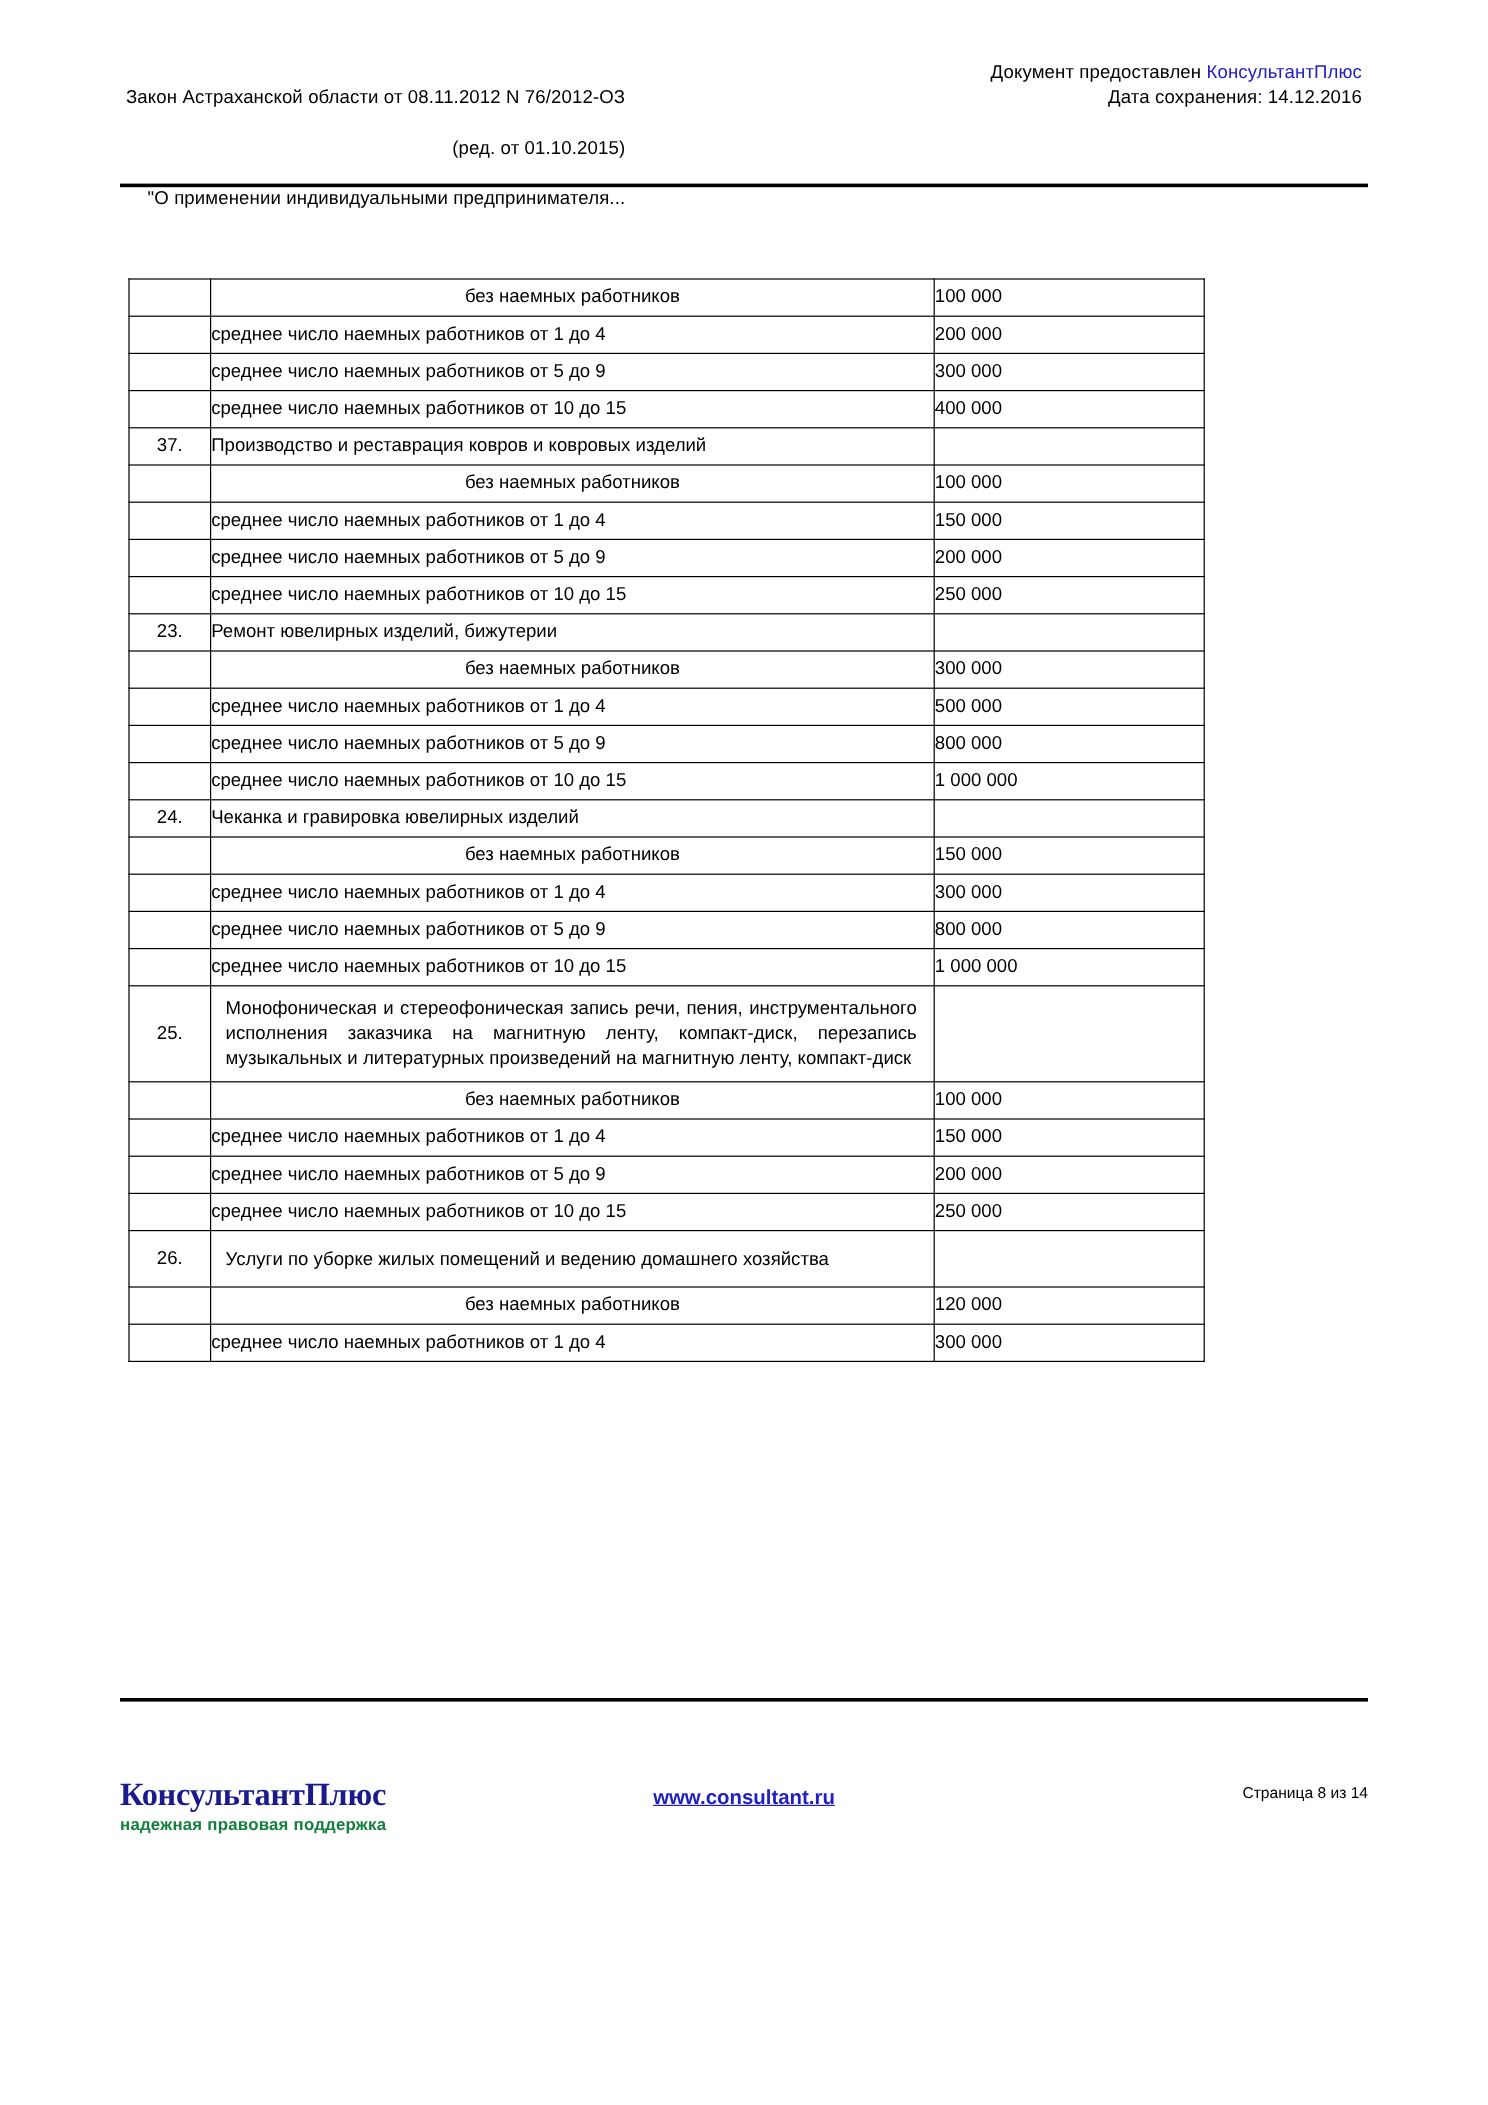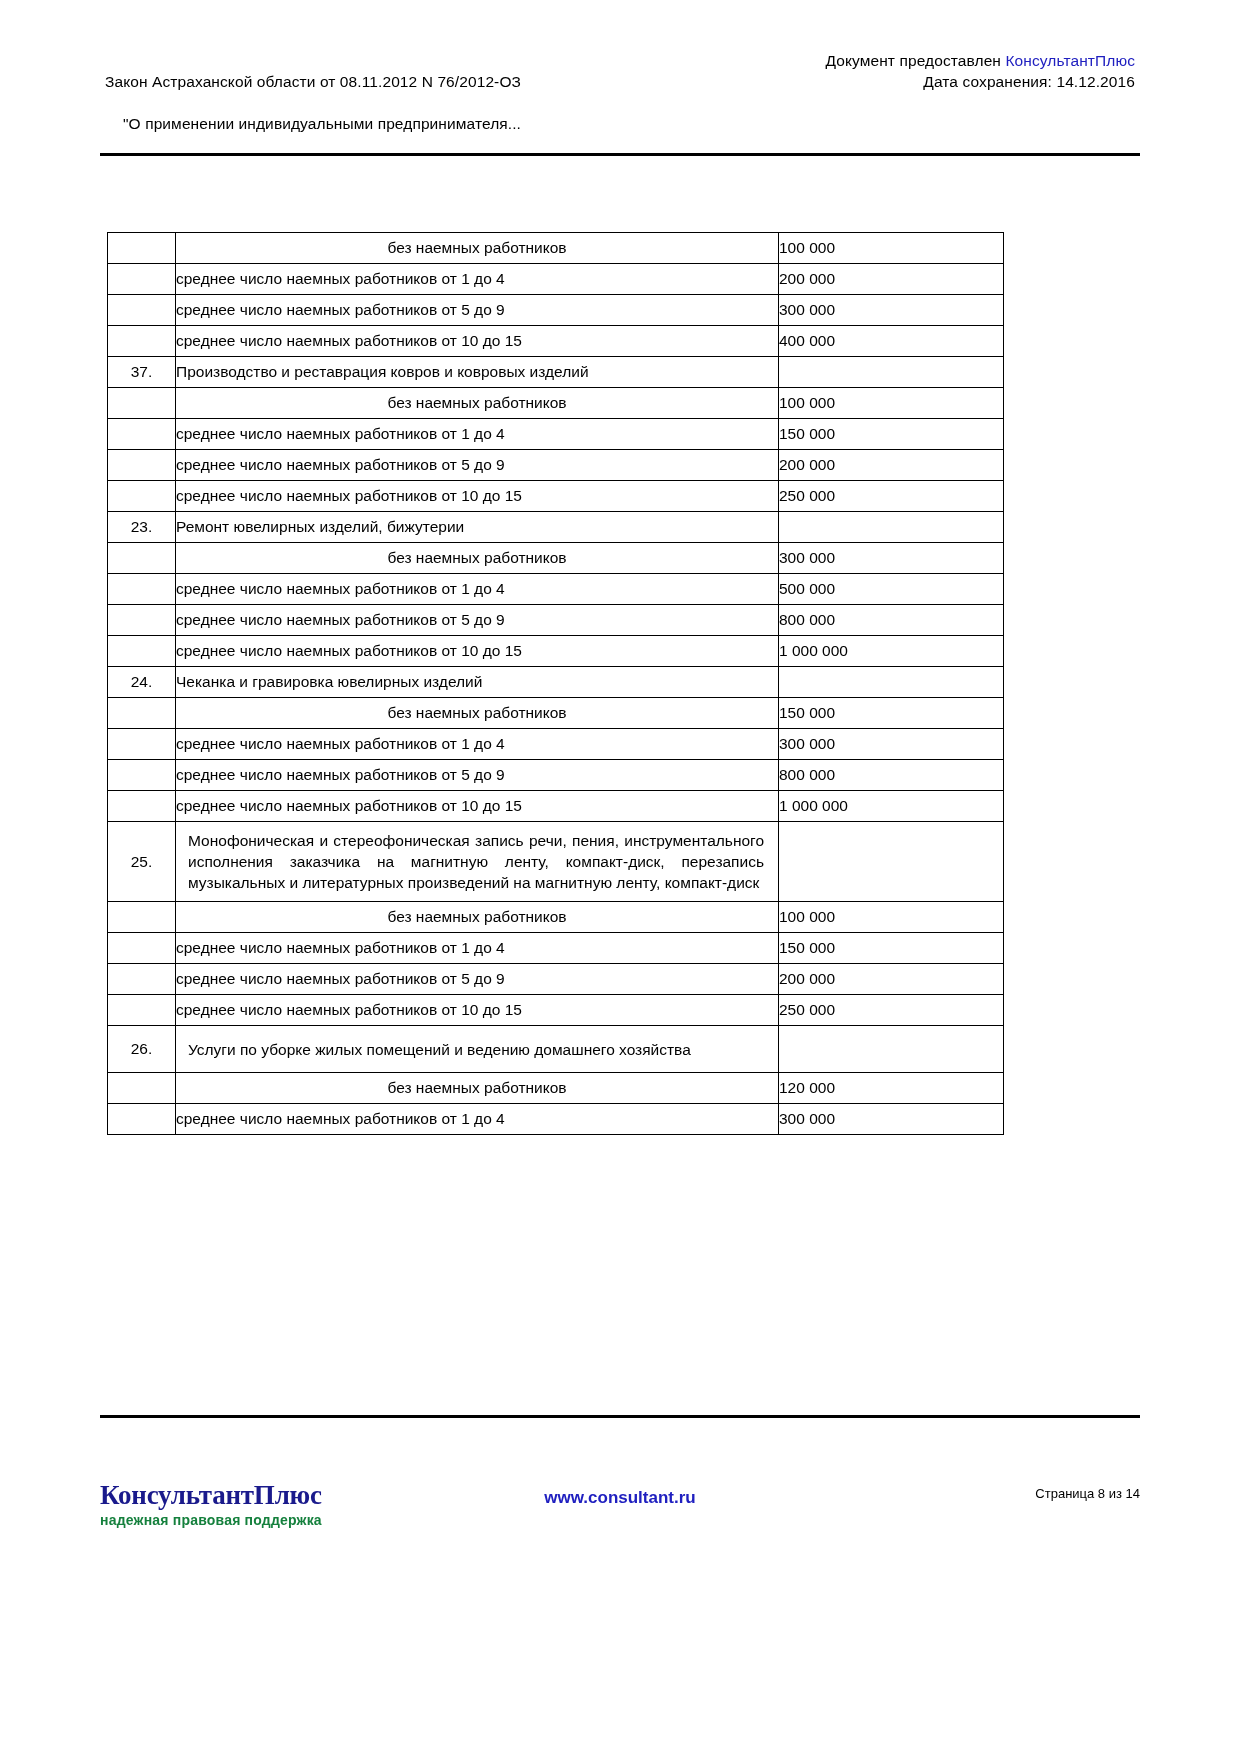--- a/index.html
+++ b/index.html
@@ -130,37 +130,39 @@
     letter-spacing: 0.2px;
   }
   .footer-url {
     position: absolute;
     left: 50%;
     transform: translateX(-50%);
     top: 8px;
     font-size: 17px;
     font-weight: bold;
     color: #2020c0;
+    text-decoration: underline;
   }
   .footer-page {
     position: absolute;
     right: 0;
     top: 6px;
     font-size: 13px;
     color: #000000;
   }
 </style>
 </head>
 <body>
 
 <div class="page">
 
   <div class="page-header">
     <div class="hdr-left">
       <div>Закон Астраханской области от 08.11.2012 N 76/2012-ОЗ</div>
+      <div>(ред. от 01.10.2015)</div>
       <div>"О применении индивидуальными предпринимателя...</div>
     </div>
     <div class="hdr-right">
       <div>
         <span>Документ предоставлен</span>
         <span class="brand-link">КонсультантПлюс</span>
       </div>
       <div>Дата сохранения: 14.12.2016</div>
     </div>
   </div>

